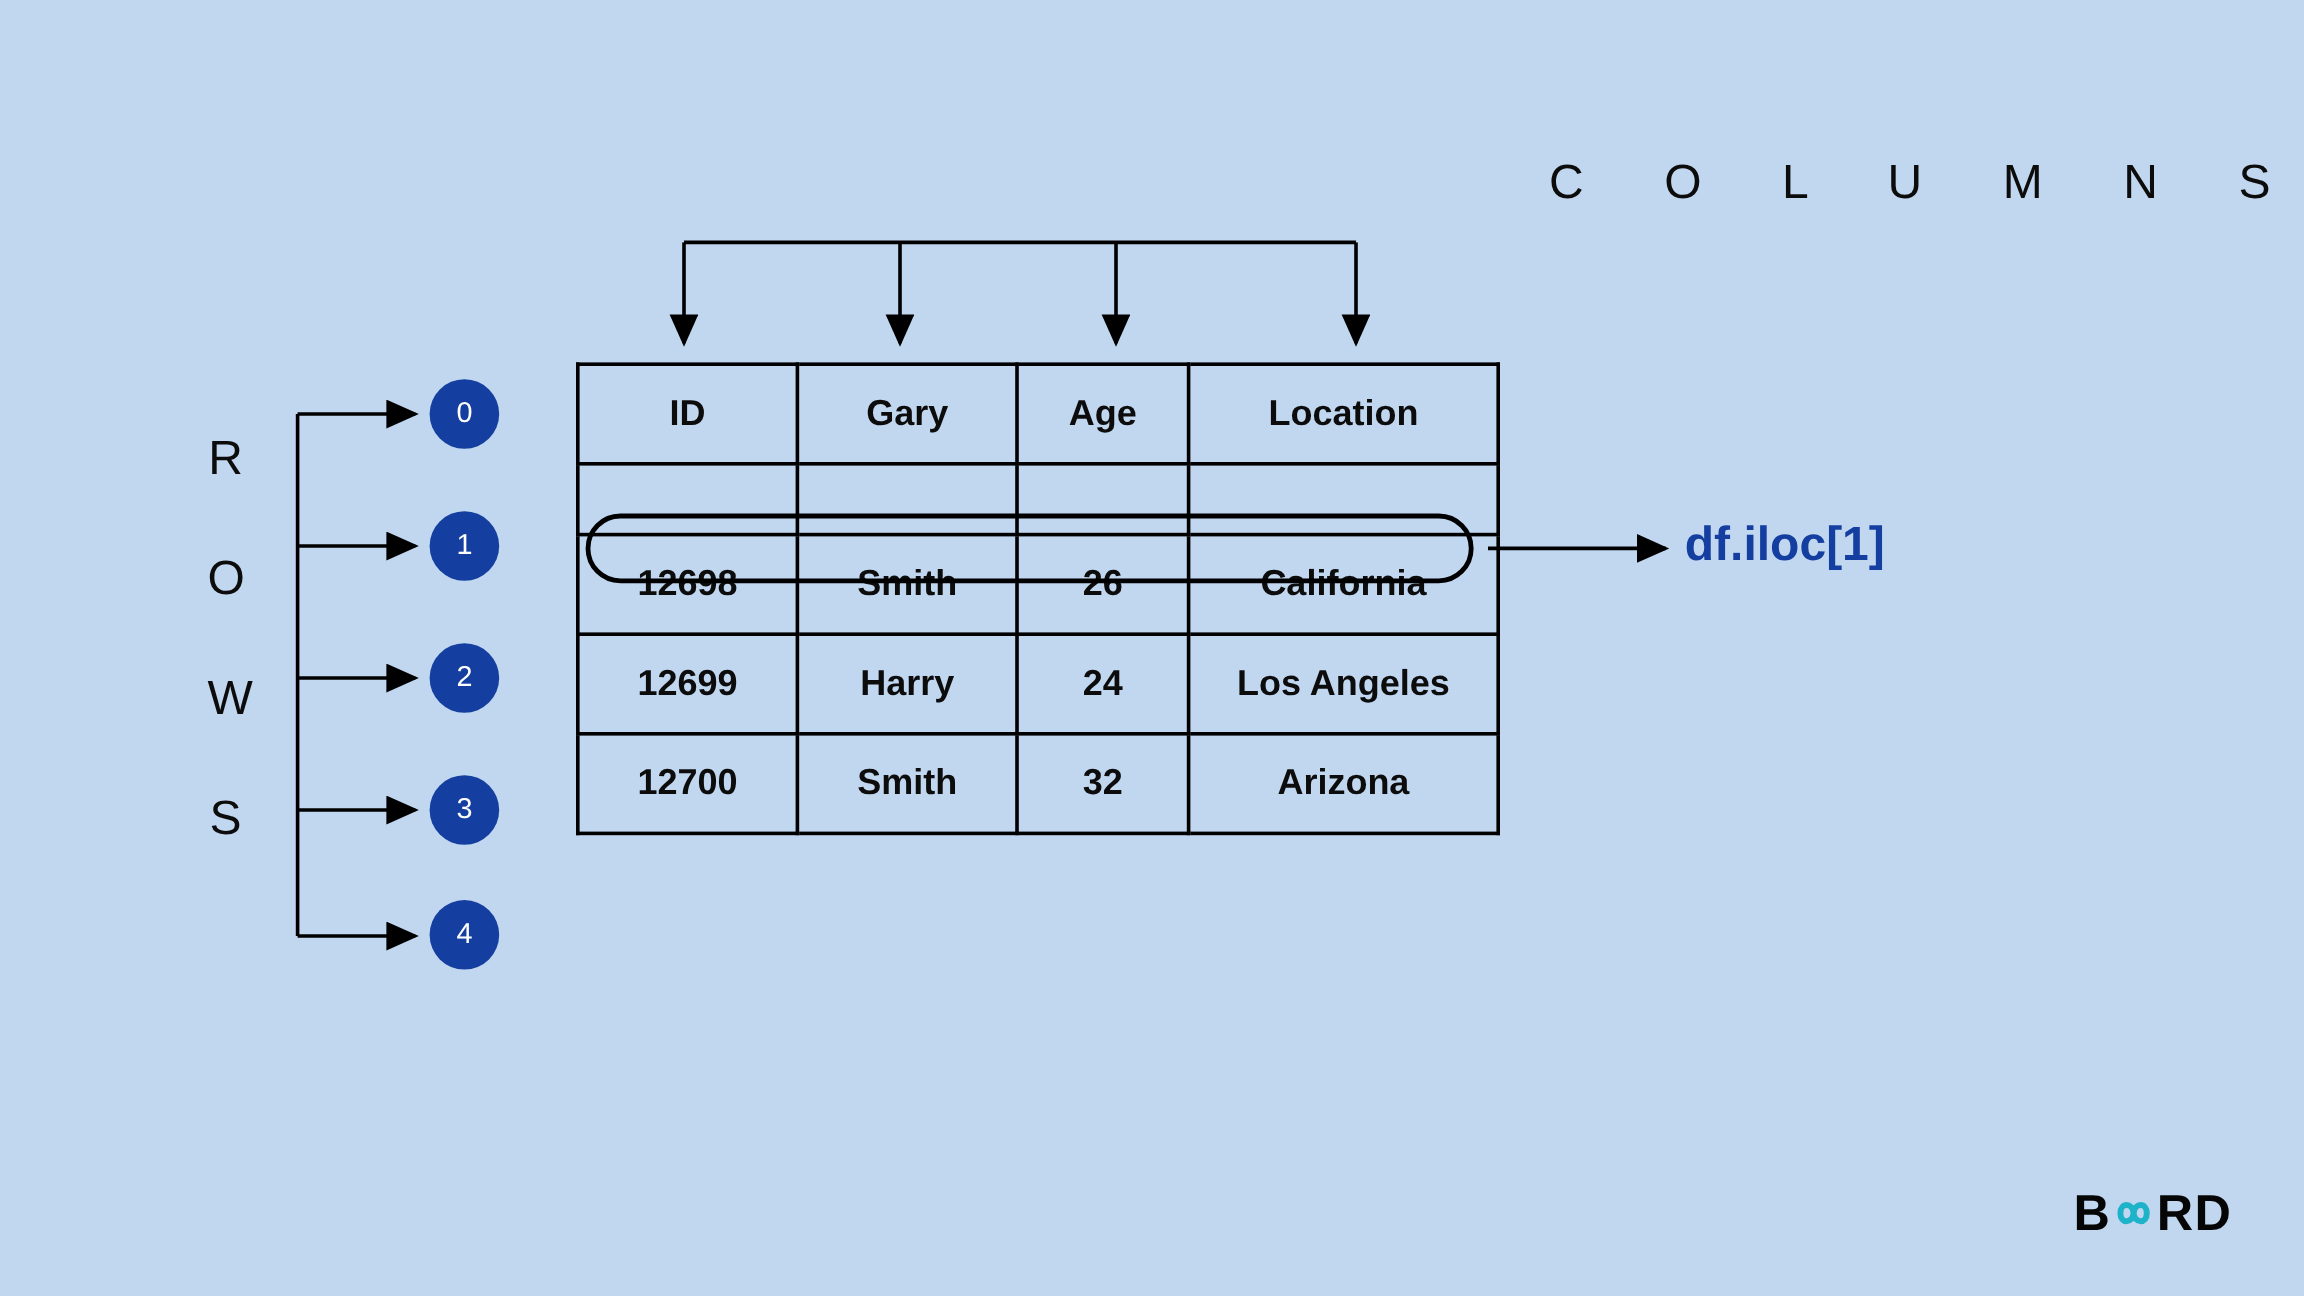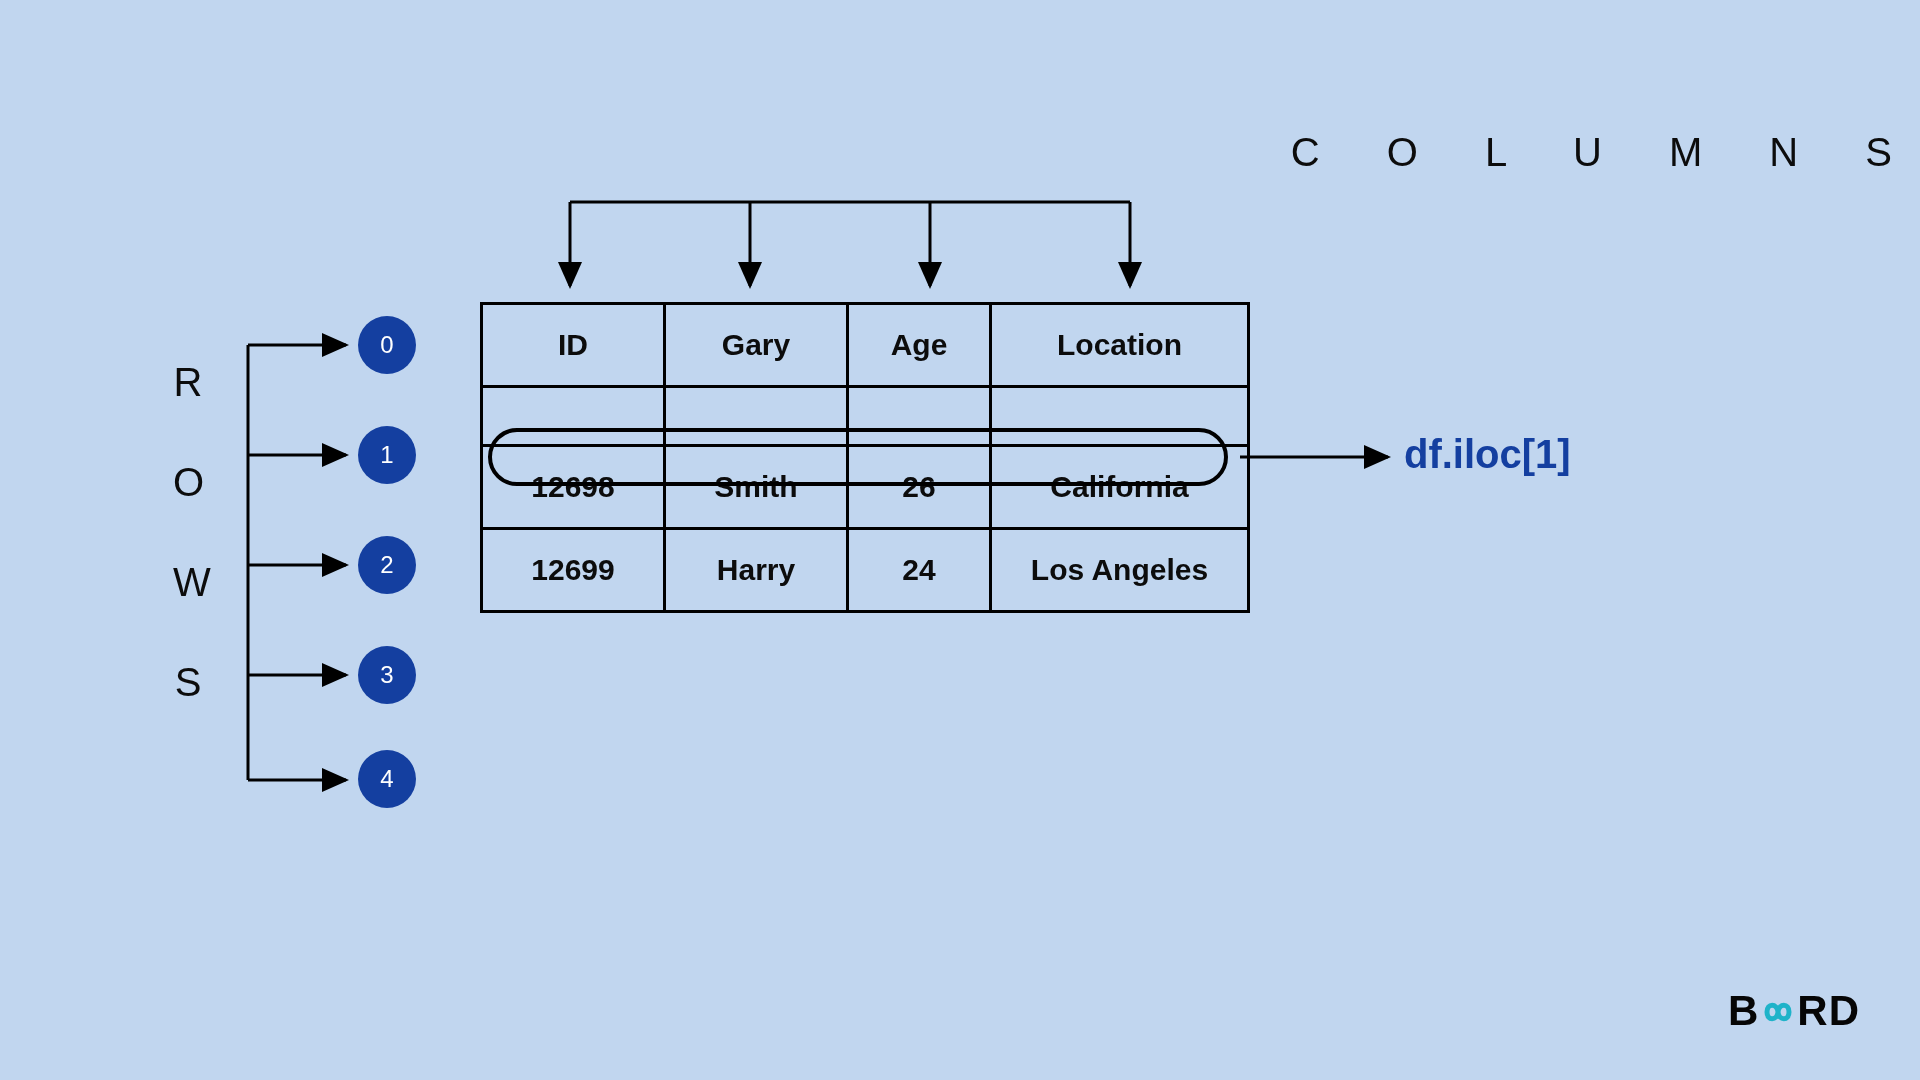--- a/index.html
+++ b/index.html
@@ -180,20 +180,26 @@
     <td class="c-name">Smith</td>
     <td class="c-age">26</td>
     <td class="c-loc">California</td>
   </tr>
   <tr>
     <td class="c-id">12699</td>
     <td class="c-name">Harry</td>
     <td class="c-age">24</td>
     <td class="c-loc">Los Angeles</td>
   </tr>
+  <tr>
+    <td class="c-id">12700</td>
+    <td class="c-name">Smith</td>
+    <td class="c-age">32</td>
+    <td class="c-loc">Arizona</td>
+  </tr>
 </tbody>
   </table>
 
 <div class="row-oval"></div>
 
 <div class="iloc-label">df.iloc[1]</div>
 
 <svg class="overlay">
   <defs>
     <marker id="ah" markerWidth="10" markerHeight="10" refX="8" refY="4" orient="auto">

